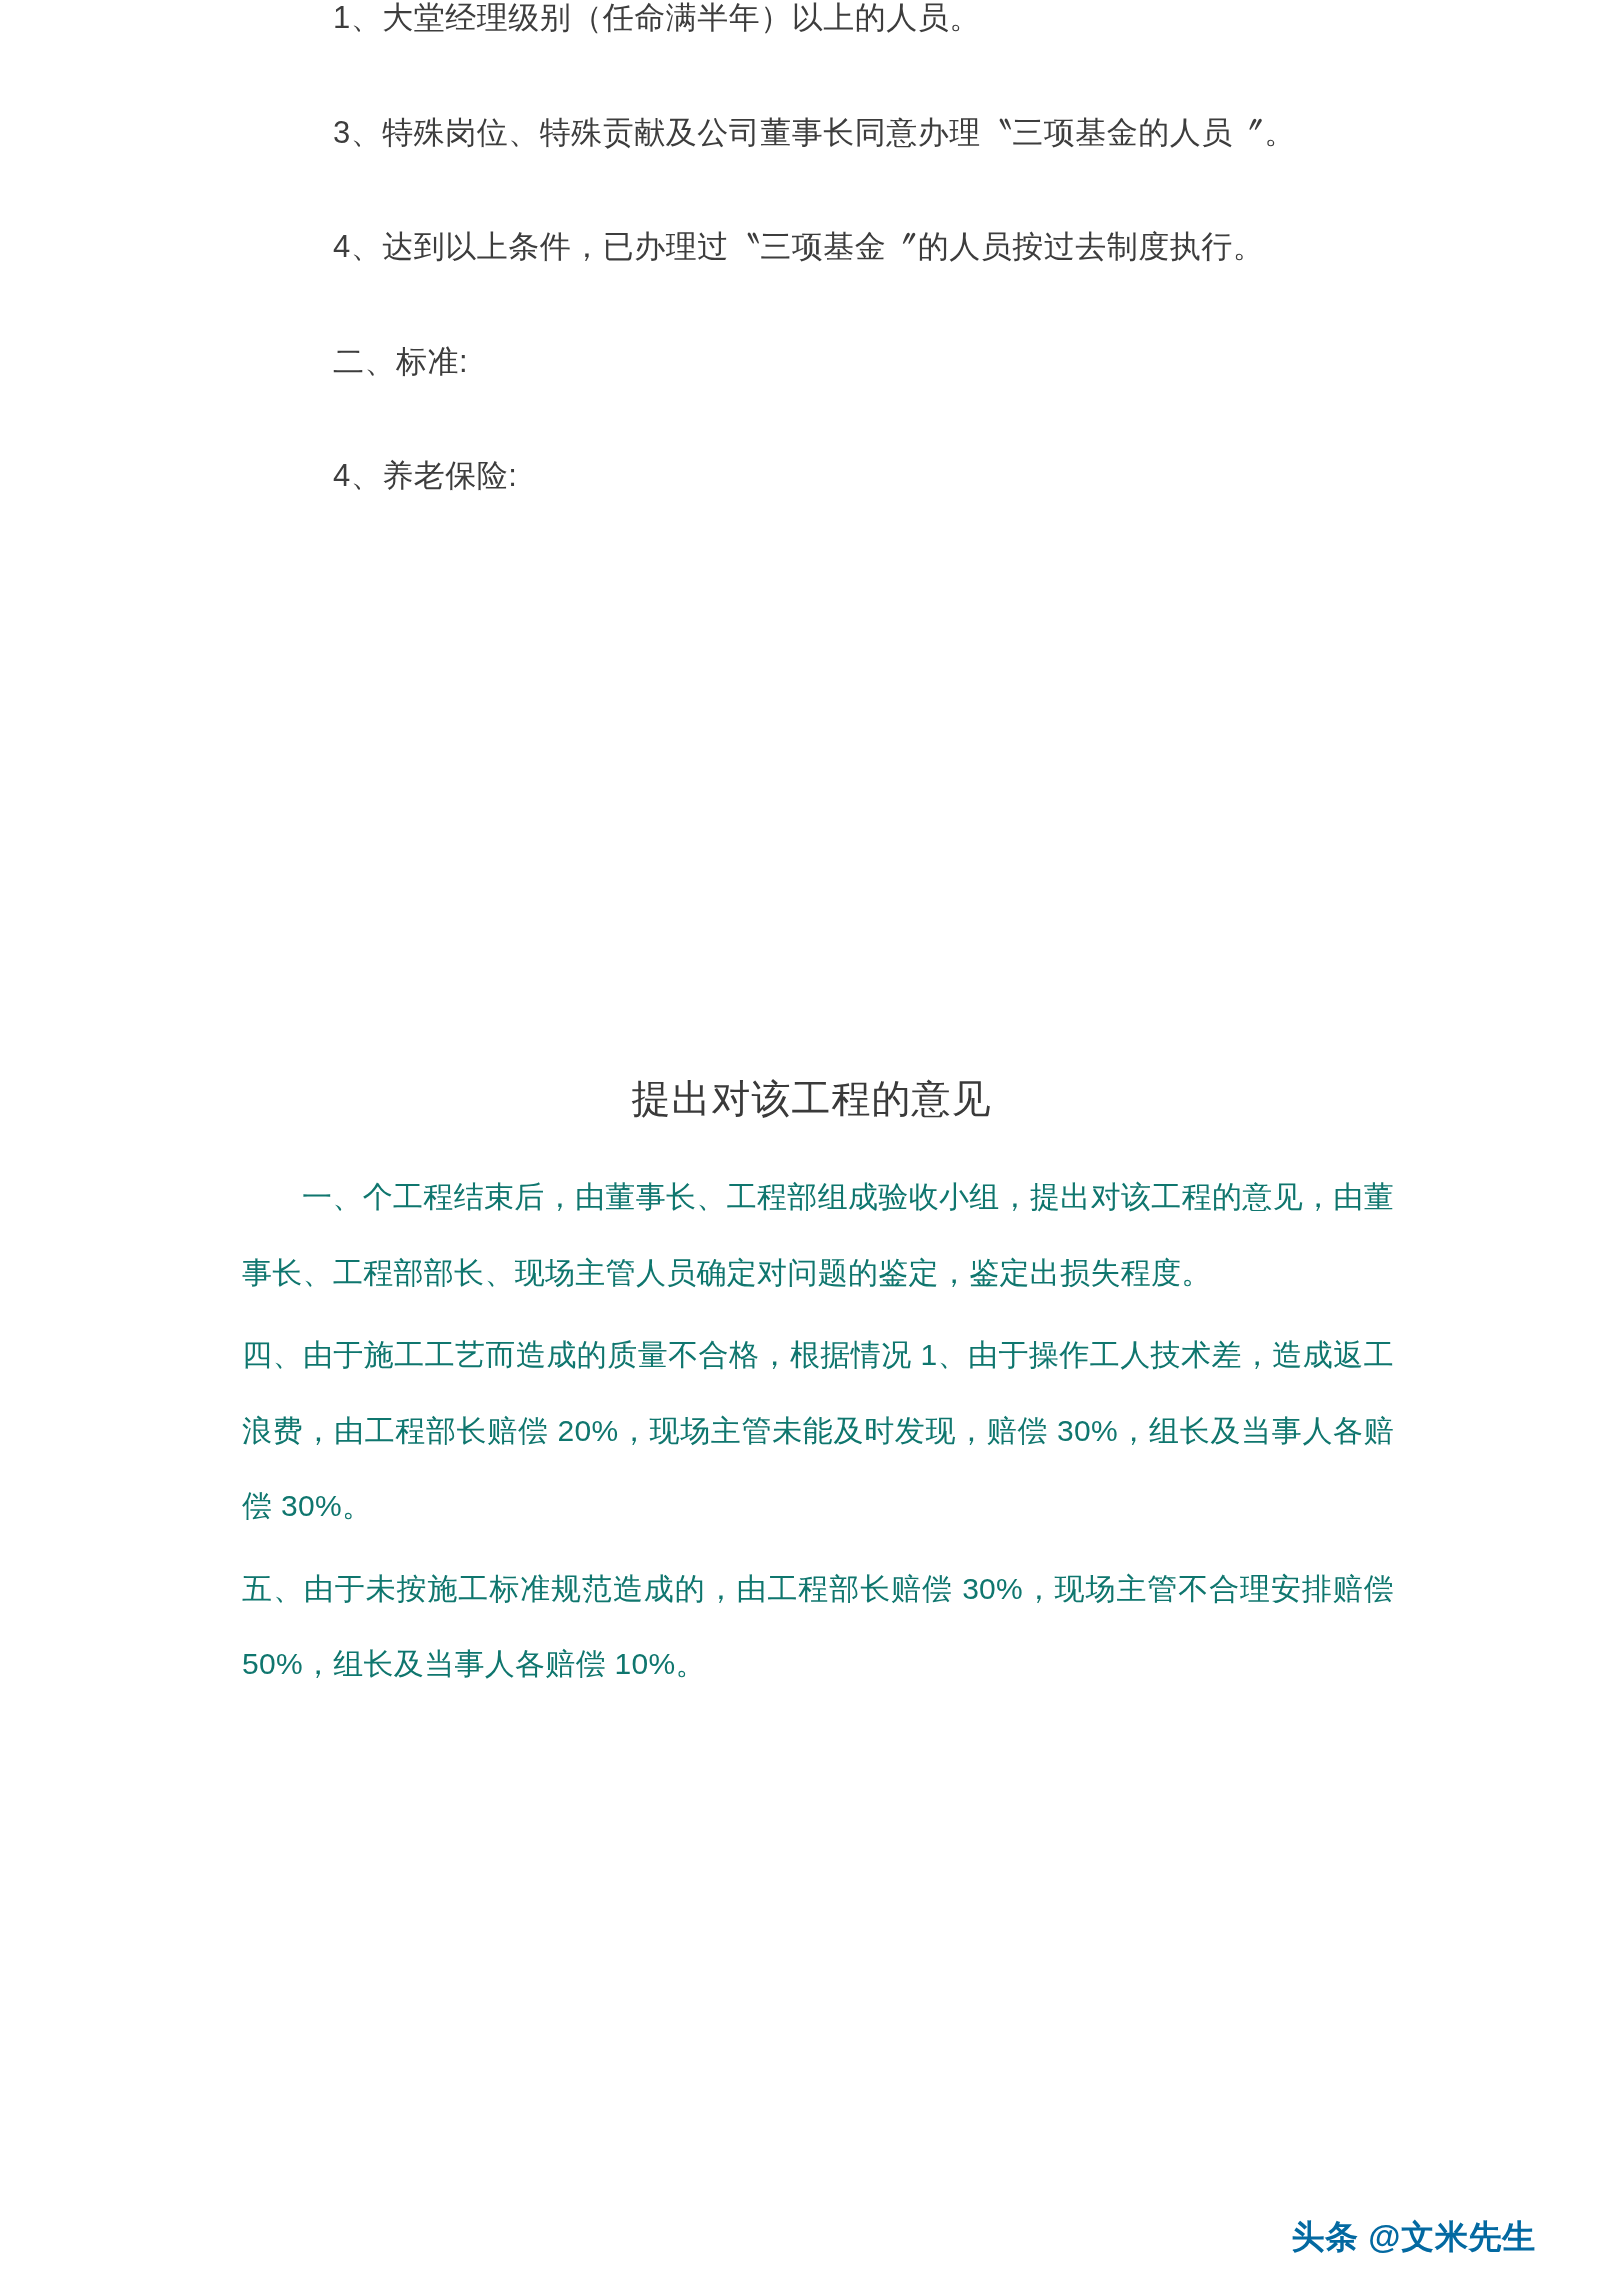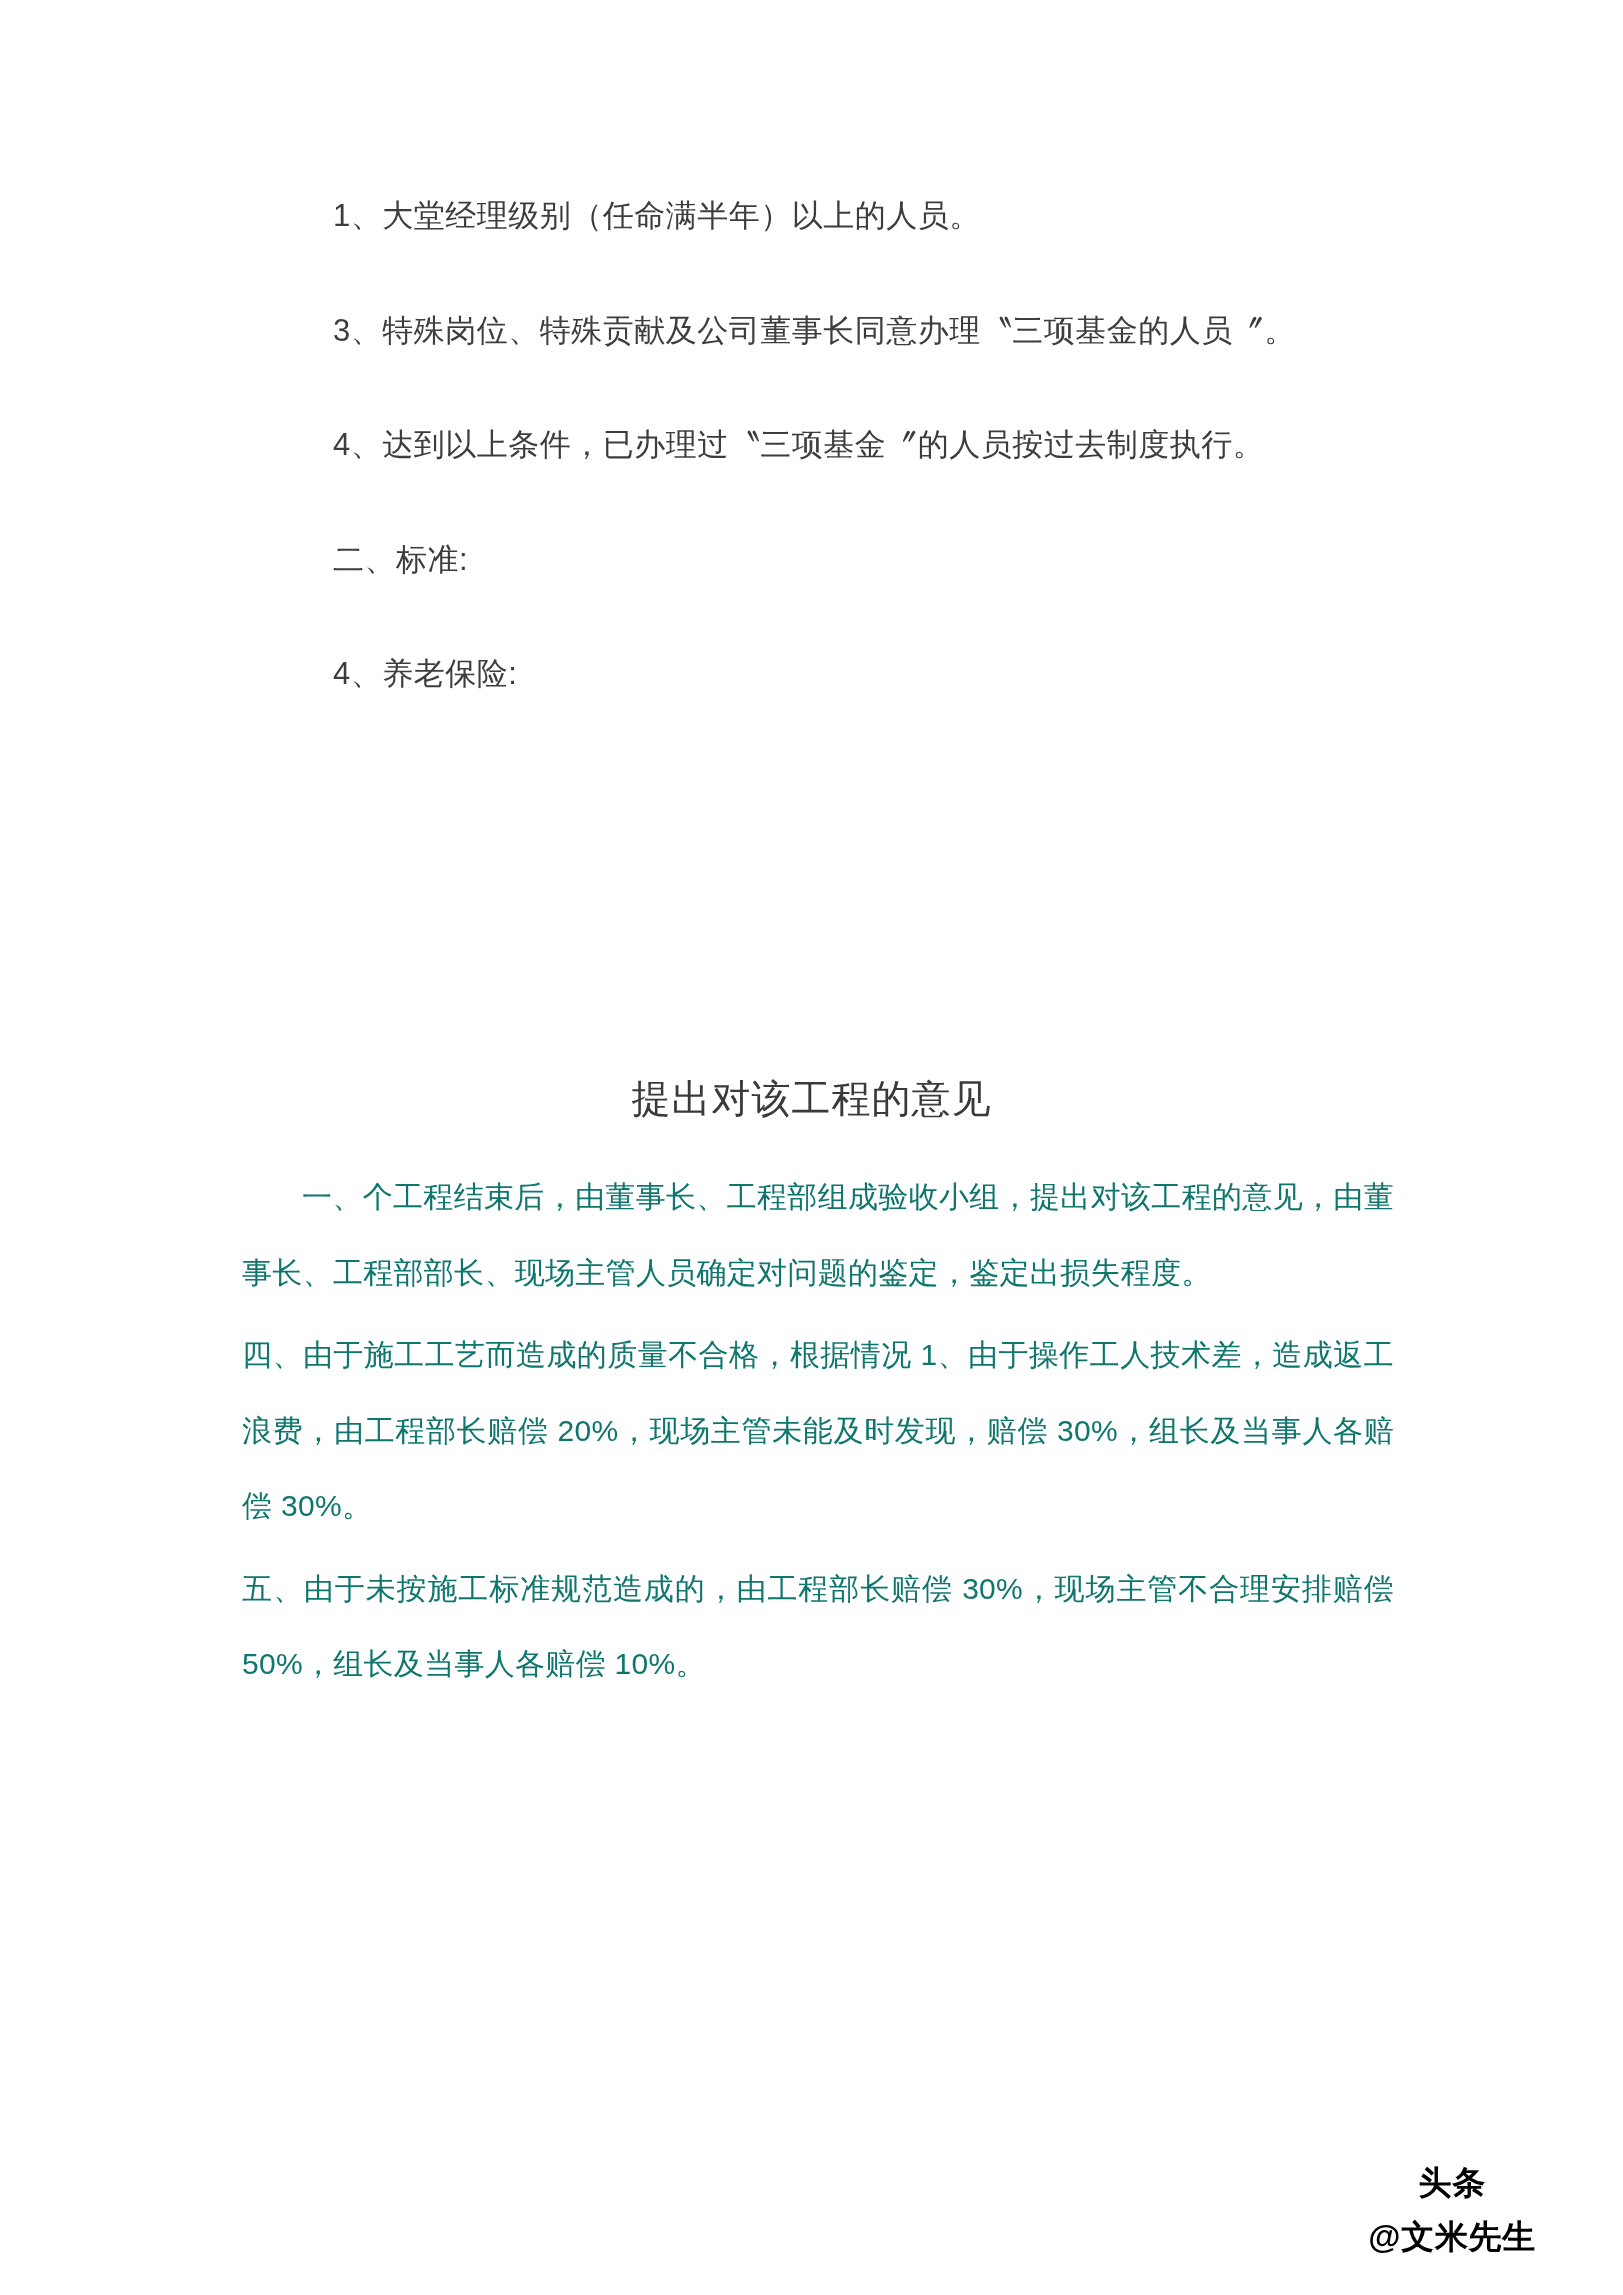--- a/index.html
+++ b/index.html
@@ -18,21 +18,20 @@
     overflow: hidden;
     box-sizing: border-box;
   }
 
   
   .section-a {
     position: absolute;
     left: 0;
     top: 0;
     width: 1623px;
-    padding-top: 198px;
     box-sizing: border-box;
   }
   .loose-line {
     margin: 0 0 78px 0;
     padding-left: 333px;
     padding-right: 205px;
     font-size: 31px;
     line-height: 1.18;
     letter-spacing: 0.5px;
     color: #3d3d3d;
@@ -76,24 +75,23 @@
   
   .watermark {
     position: absolute;
     right: 87px;
     bottom: 35px;
     display: flex;
     align-items: center;
     gap: 9.5px;
     font-size: 33px;
     letter-spacing: 0.7px;
-    color: #000000;
+    color: #0369a1;
     font-weight: 700;
     white-space: nowrap;
-    flex-direction: column;
   }
   .watermark .wm-brand { font-weight: 700; }
   .watermark .wm-handle { font-weight: 700; }
 </style>
 </head>
 <body>
 
 <div class="page">
 
   <div class="section-a">

